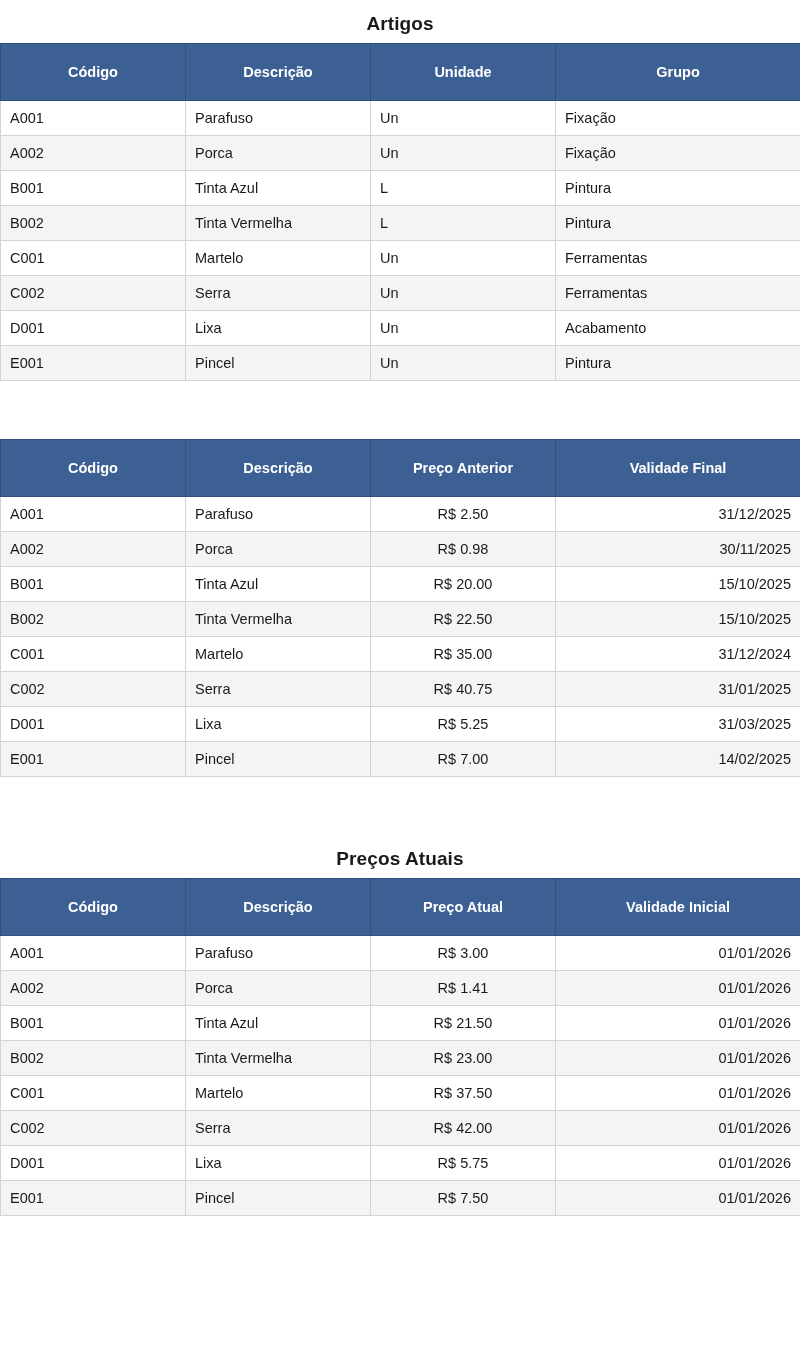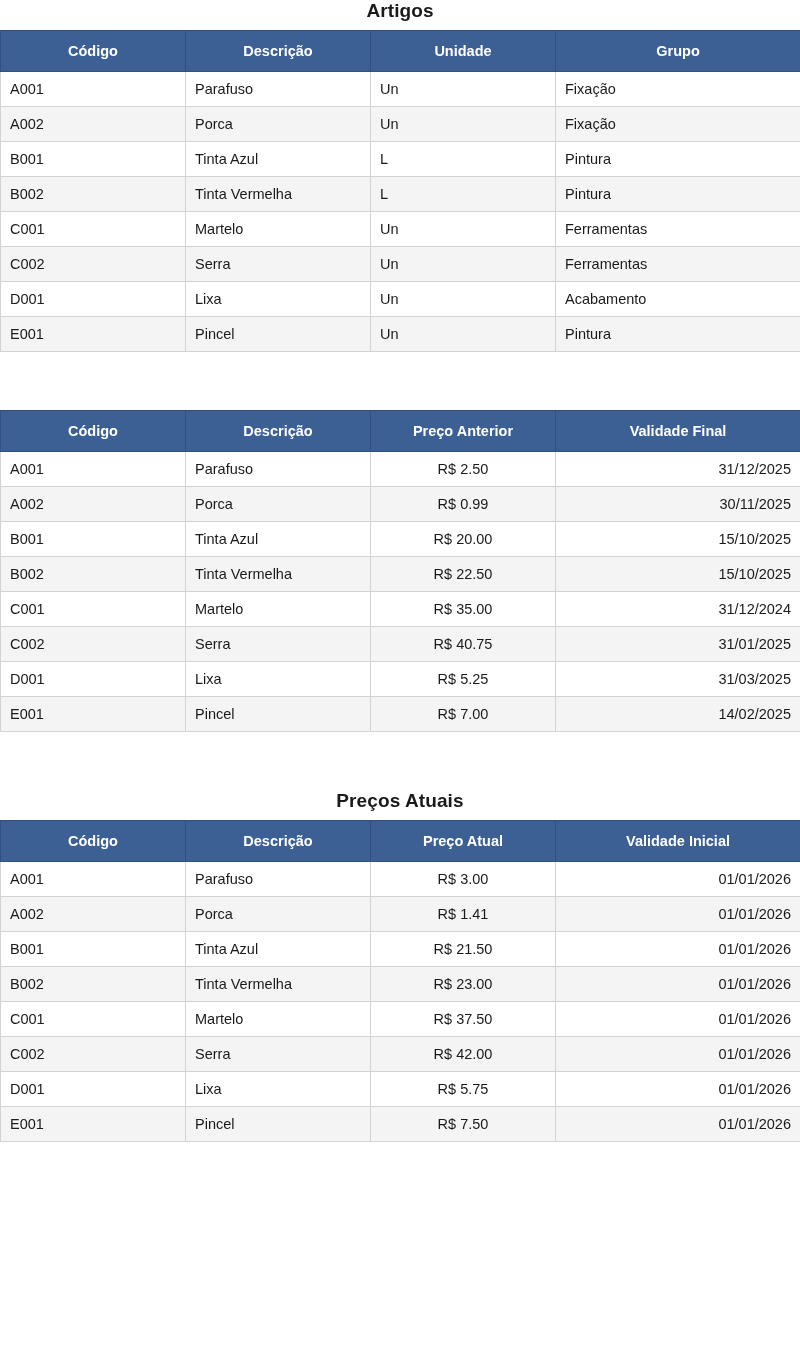--- a/index.html
+++ b/index.html
@@ -20,36 +20,37 @@
   .section {
     width: 800px;
   }
   .section-title {
     text-align: center;
     font-size: 19px;
     font-weight: bold;
     color: #1a1a1a;
     padding: 0 0 8px 0;
     letter-spacing: 0.1px;
+    margin-top: 13px;
   }
   .spacer-1 { height: 58px; }
   .spacer-2 { height: 58px; }
   table {
     border-collapse: collapse;
     width: 800px;
     table-layout: fixed;
     font-size: 14.5px;
   }
   thead th {
     background: #3c6094;
     color: #ffffff;
     font-weight: bold;
     font-size: 14.5px;
     text-align: center;
-    padding: 12px 8px;
+    padding: 20px 8px;
     border: 1px solid #2f5081;
     height: 24px;
     box-sizing: border-box;
   }
   tbody td {
     border: 1px solid #d3d3d3;
     padding: 9px 9px;
     height: 22px;
     box-sizing: border-box;
     color: #1a1a1a;
@@ -151,21 +152,21 @@
       <tbody>
         <tr>
           <td class="col-code align-left">A001</td>
           <td class="col-desc align-left">Parafuso</td>
           <td class="col-third align-right">R$ 2.50</td>
           <td class="col-forth align-center">31/12/2025</td>
         </tr>
         <tr>
           <td class="col-code align-left">A002</td>
           <td class="col-desc align-left">Porca</td>
-          <td class="col-third align-right">R$ 0.99</td>
+          <td class="col-third align-right">R$ 0.98</td>
           <td class="col-forth align-center">30/11/2025</td>
         </tr>
         <tr>
           <td class="col-code align-left">B001</td>
           <td class="col-desc align-left">Tinta Azul</td>
           <td class="col-third align-right">R$ 20.00</td>
           <td class="col-forth align-center">15/10/2025</td>
         </tr>
         <tr>
           <td class="col-code align-left">B002</td>

